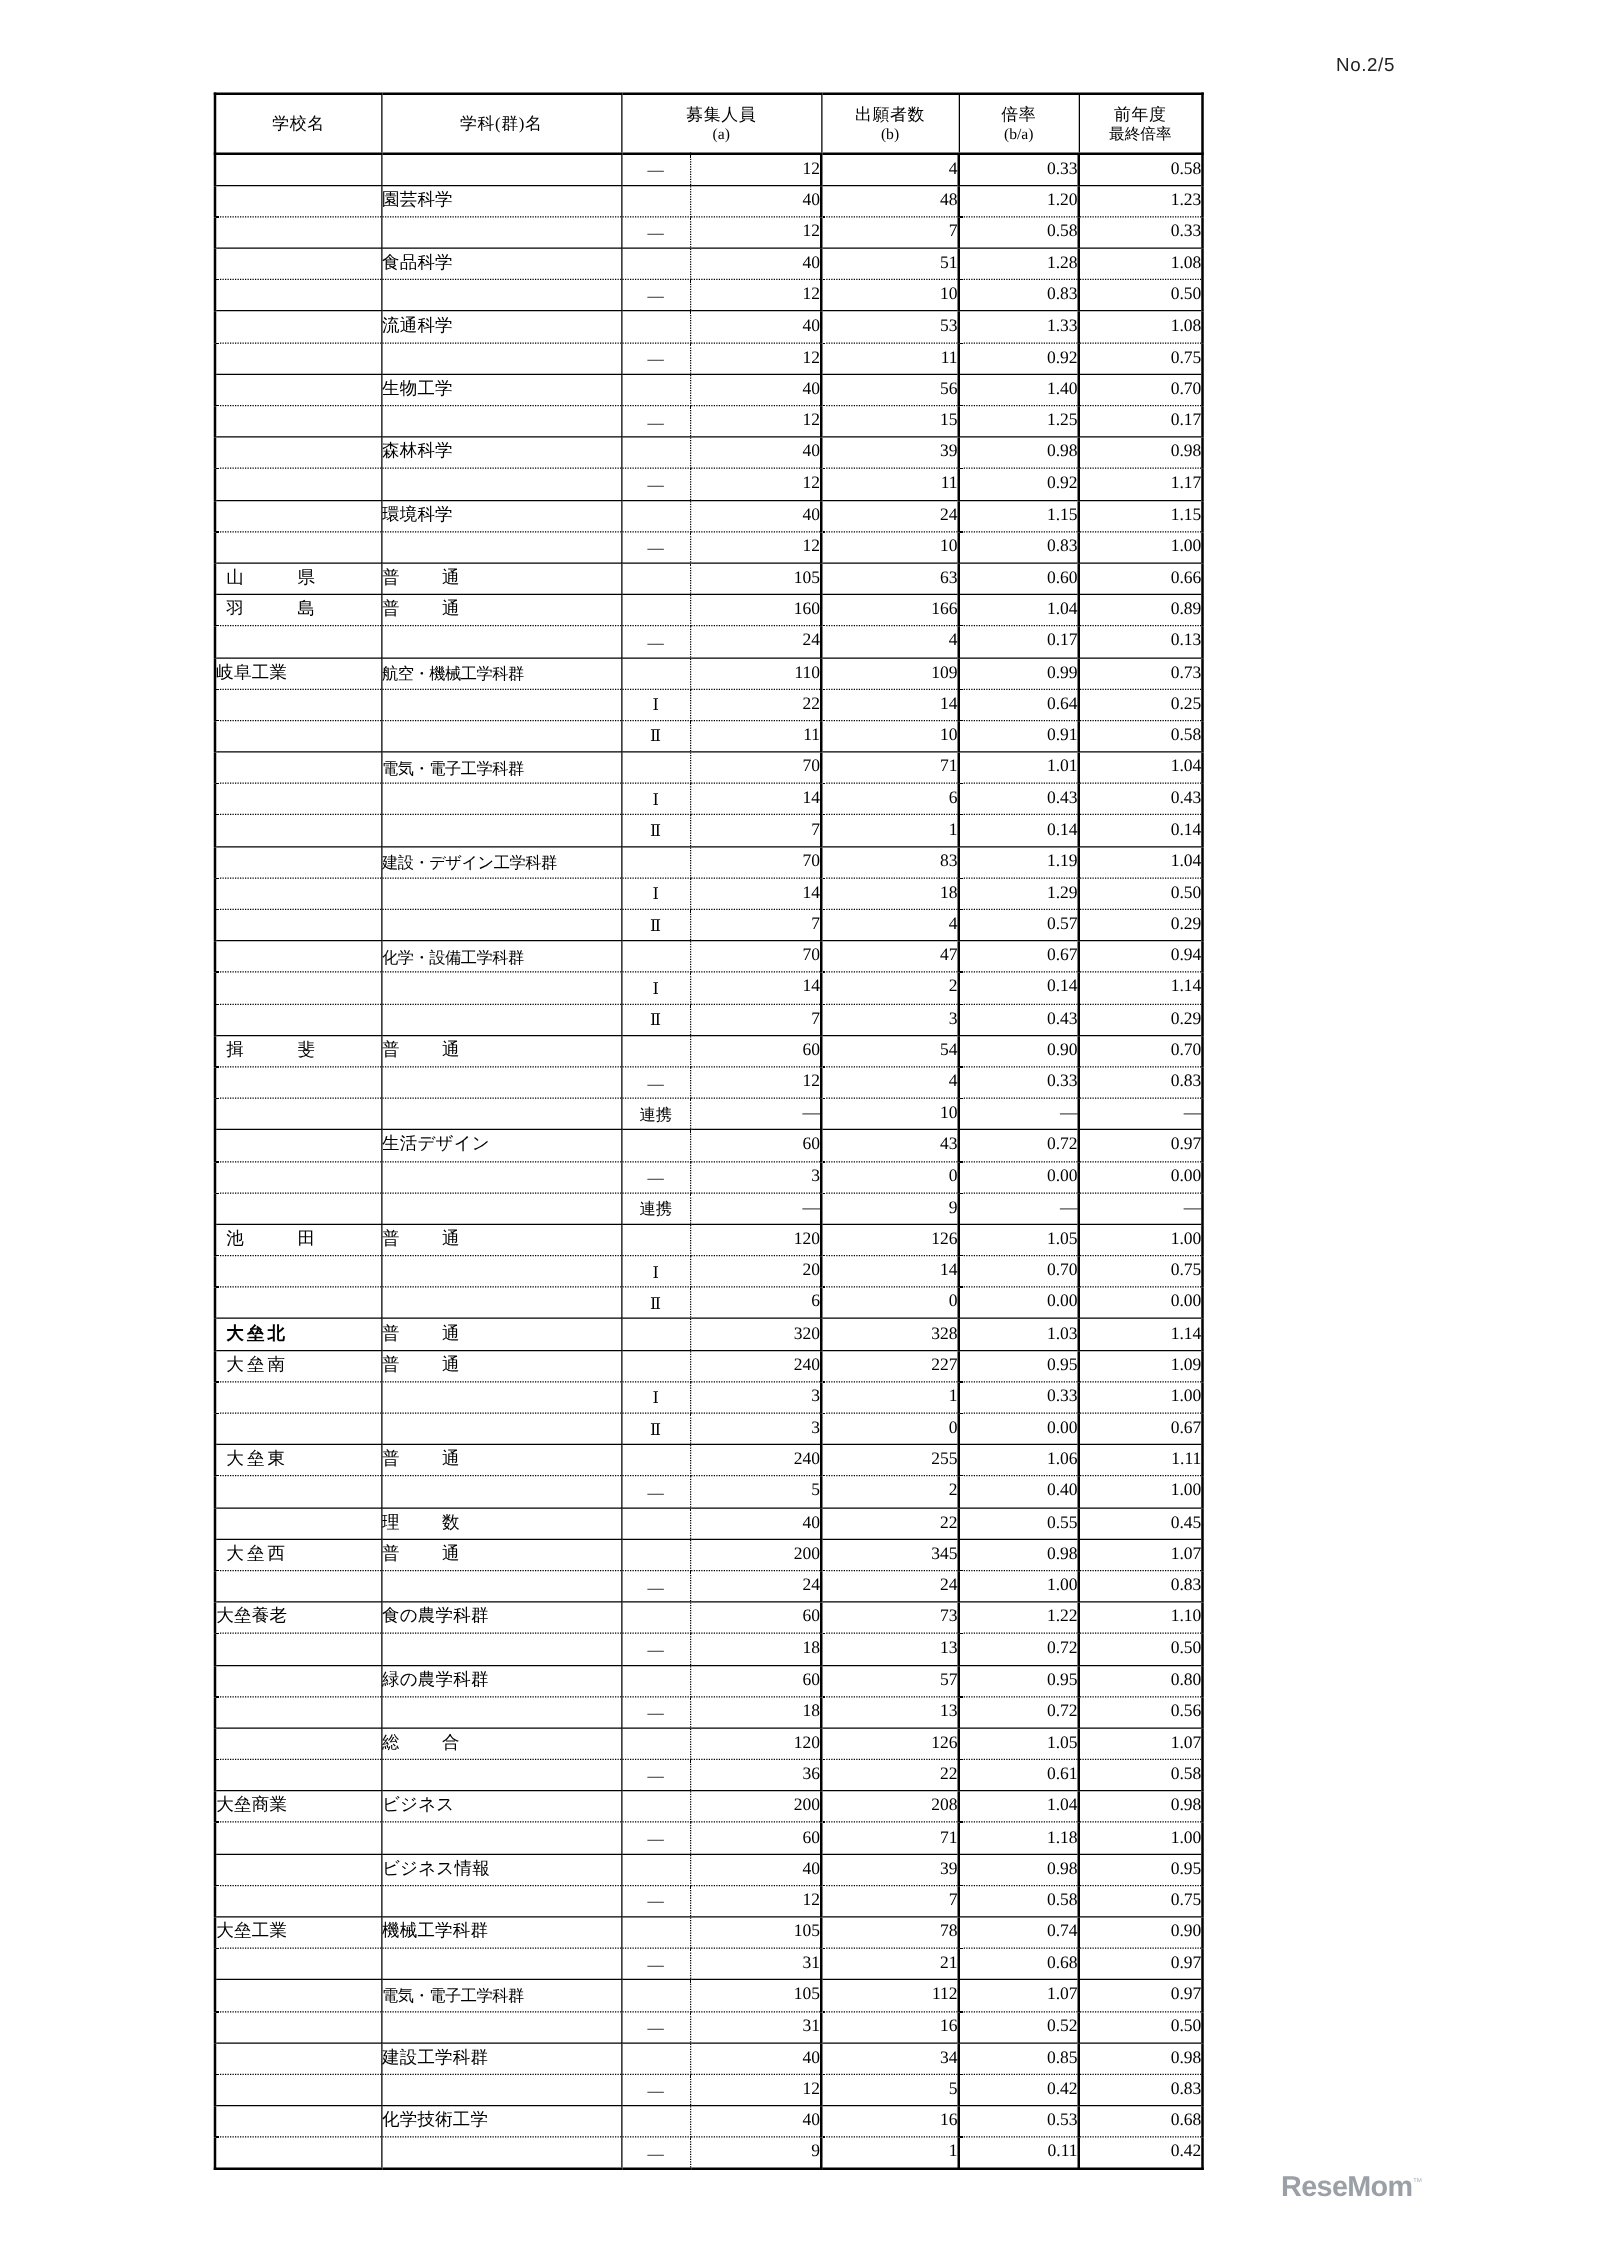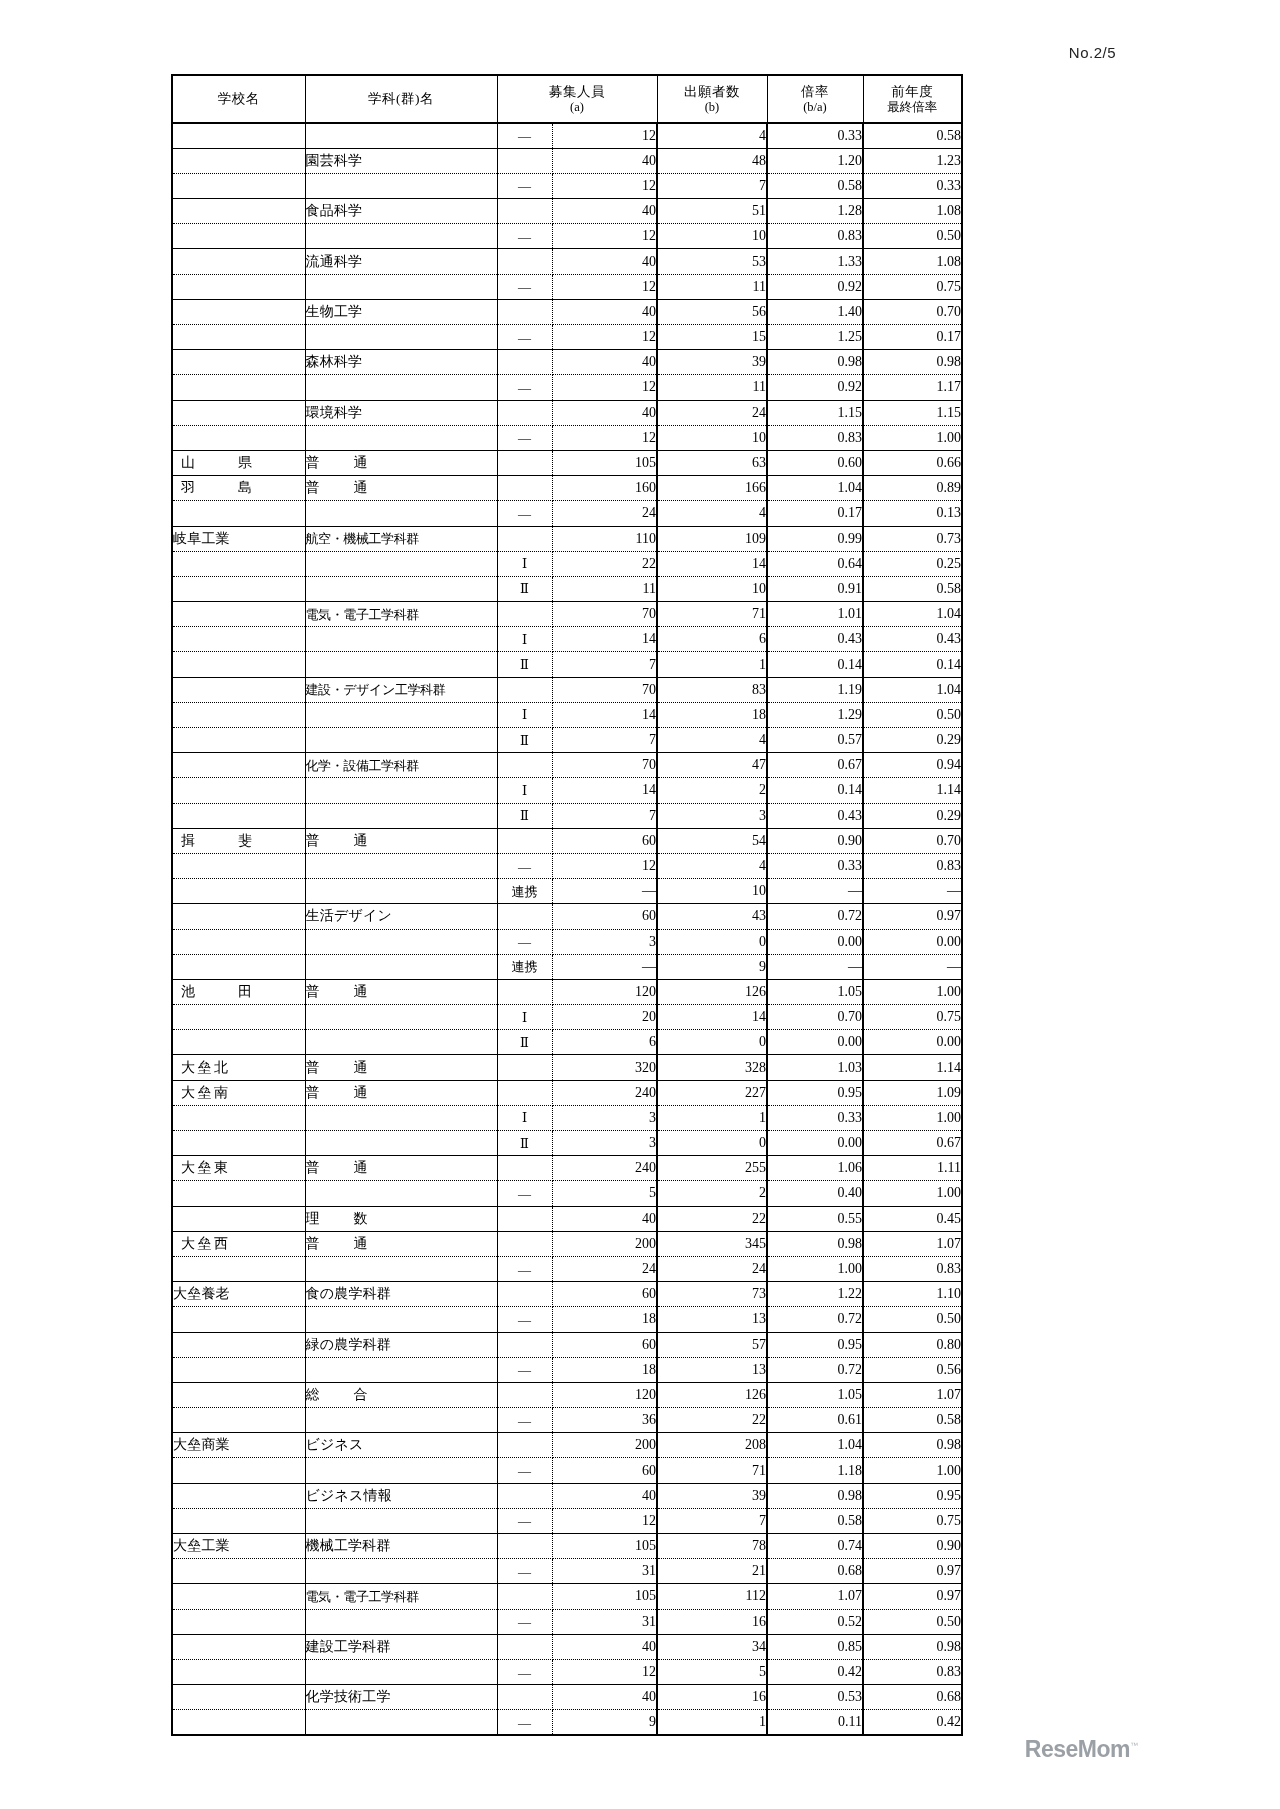--- a/index.html
+++ b/index.html
@@ -538,21 +538,21 @@
           <tr class="sep-group">
             <td class="school blank left2"></td>
             <td class="dept"></td>
             <td class="kind">Ⅱ</td>
             <td class="num cap">6</td>
             <td class="num app">0</td>
             <td class="num ratio">0.00</td>
             <td class="num prev">0.00</td>
           </tr>
           <tr class="sep-group">
-            <td class="school left2 spread2" style="border-top: 1.6px solid rgb(0, 0, 0);">大垒北</td>
+            <td class="school left2 spread2" style="border-top: 1.6px solid rgb(0, 0, 0); font-weight: bold;">大垒北</td>
             <td class="dept spread" style="border-top: 1.6px solid rgb(0, 0, 0);">普　通</td>
             <td class="kind"></td>
             <td class="num cap">320</td>
             <td class="num app">328</td>
             <td class="num ratio">1.03</td>
             <td class="num prev">1.14</td>
           </tr>
           <tr class="sep-thin">
             <td class="school left2 spread2" style="border-top: 1.6px solid rgb(0, 0, 0);">大垒南</td>
             <td class="dept spread" style="border-top: 1.6px solid rgb(0, 0, 0);">普　通</td>

